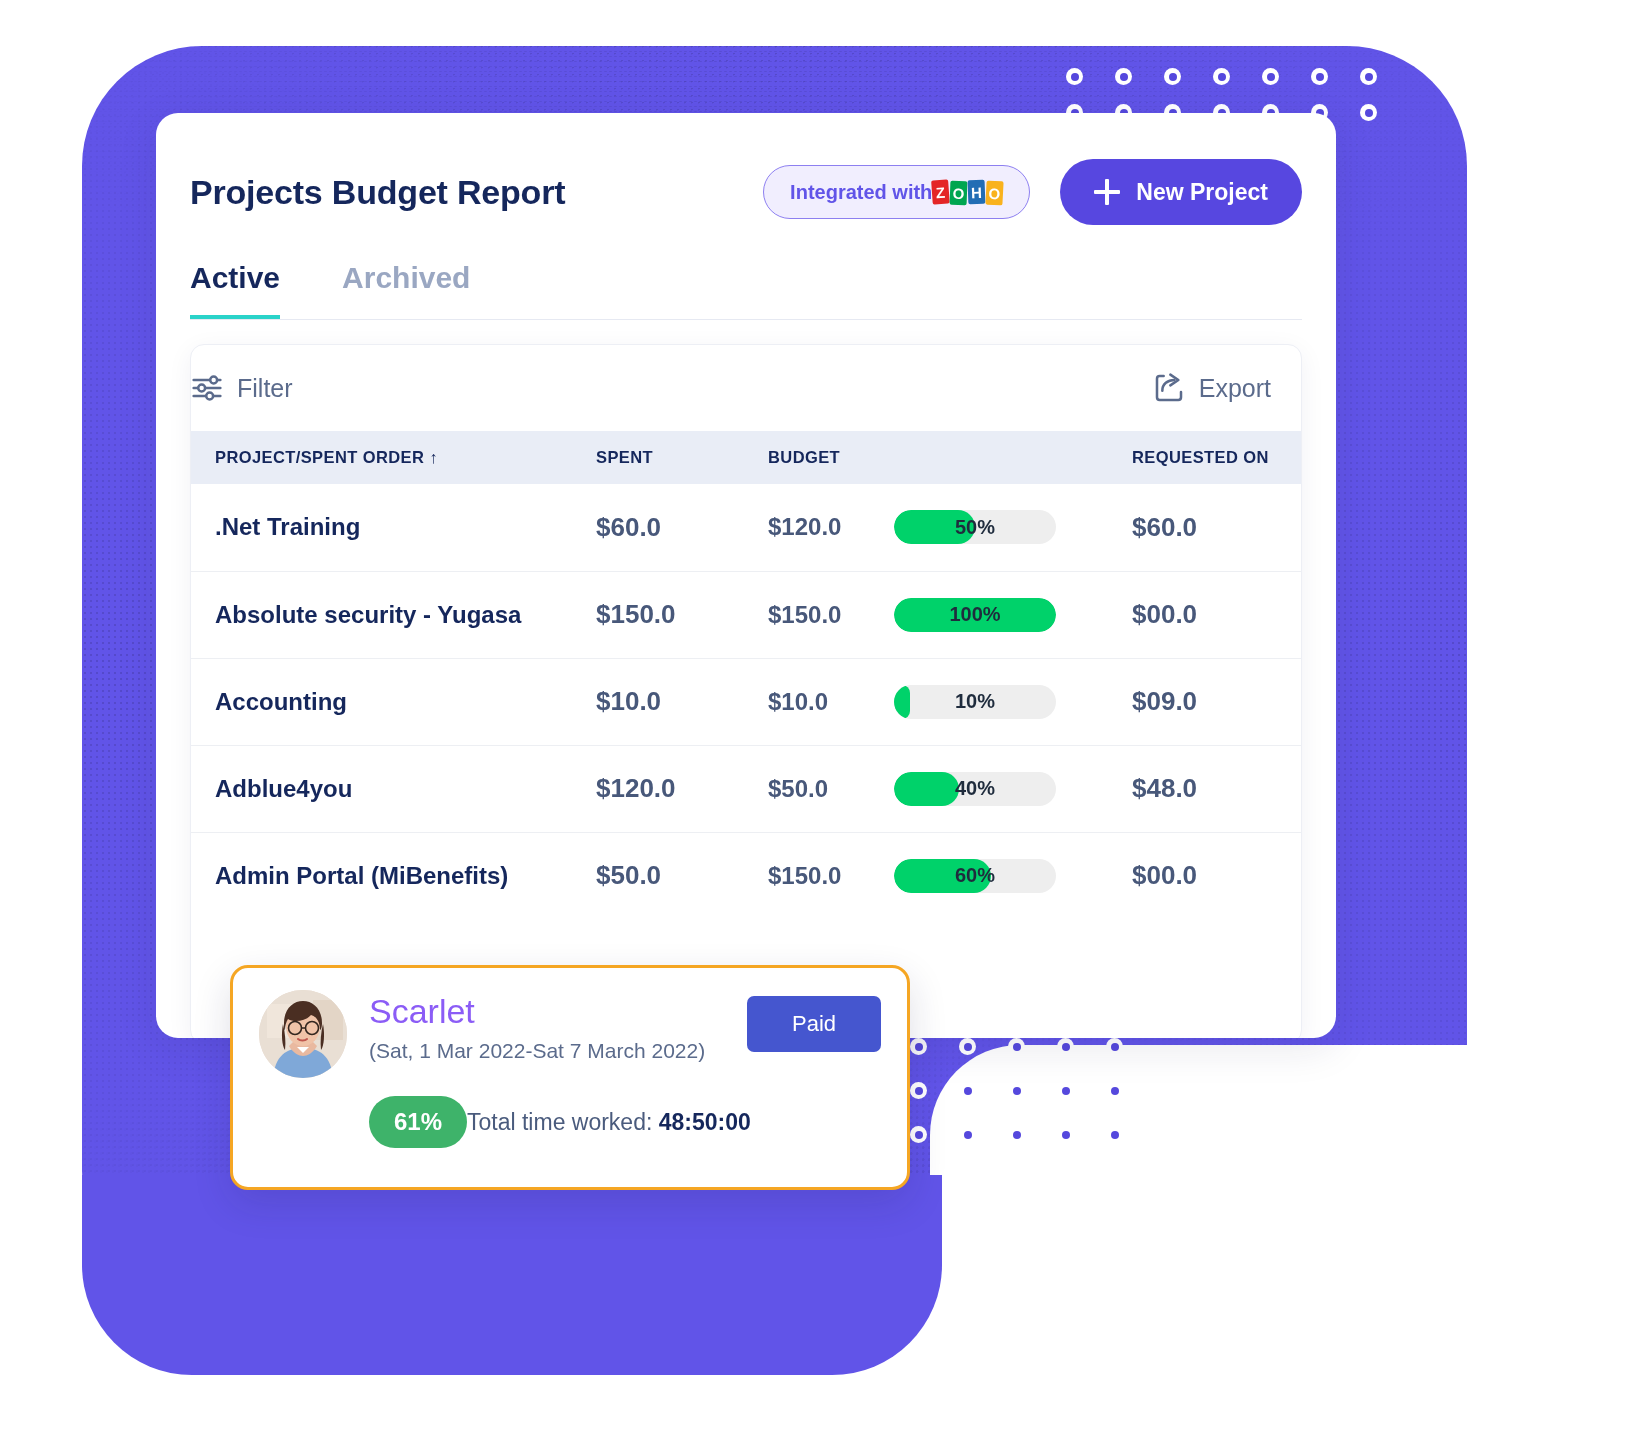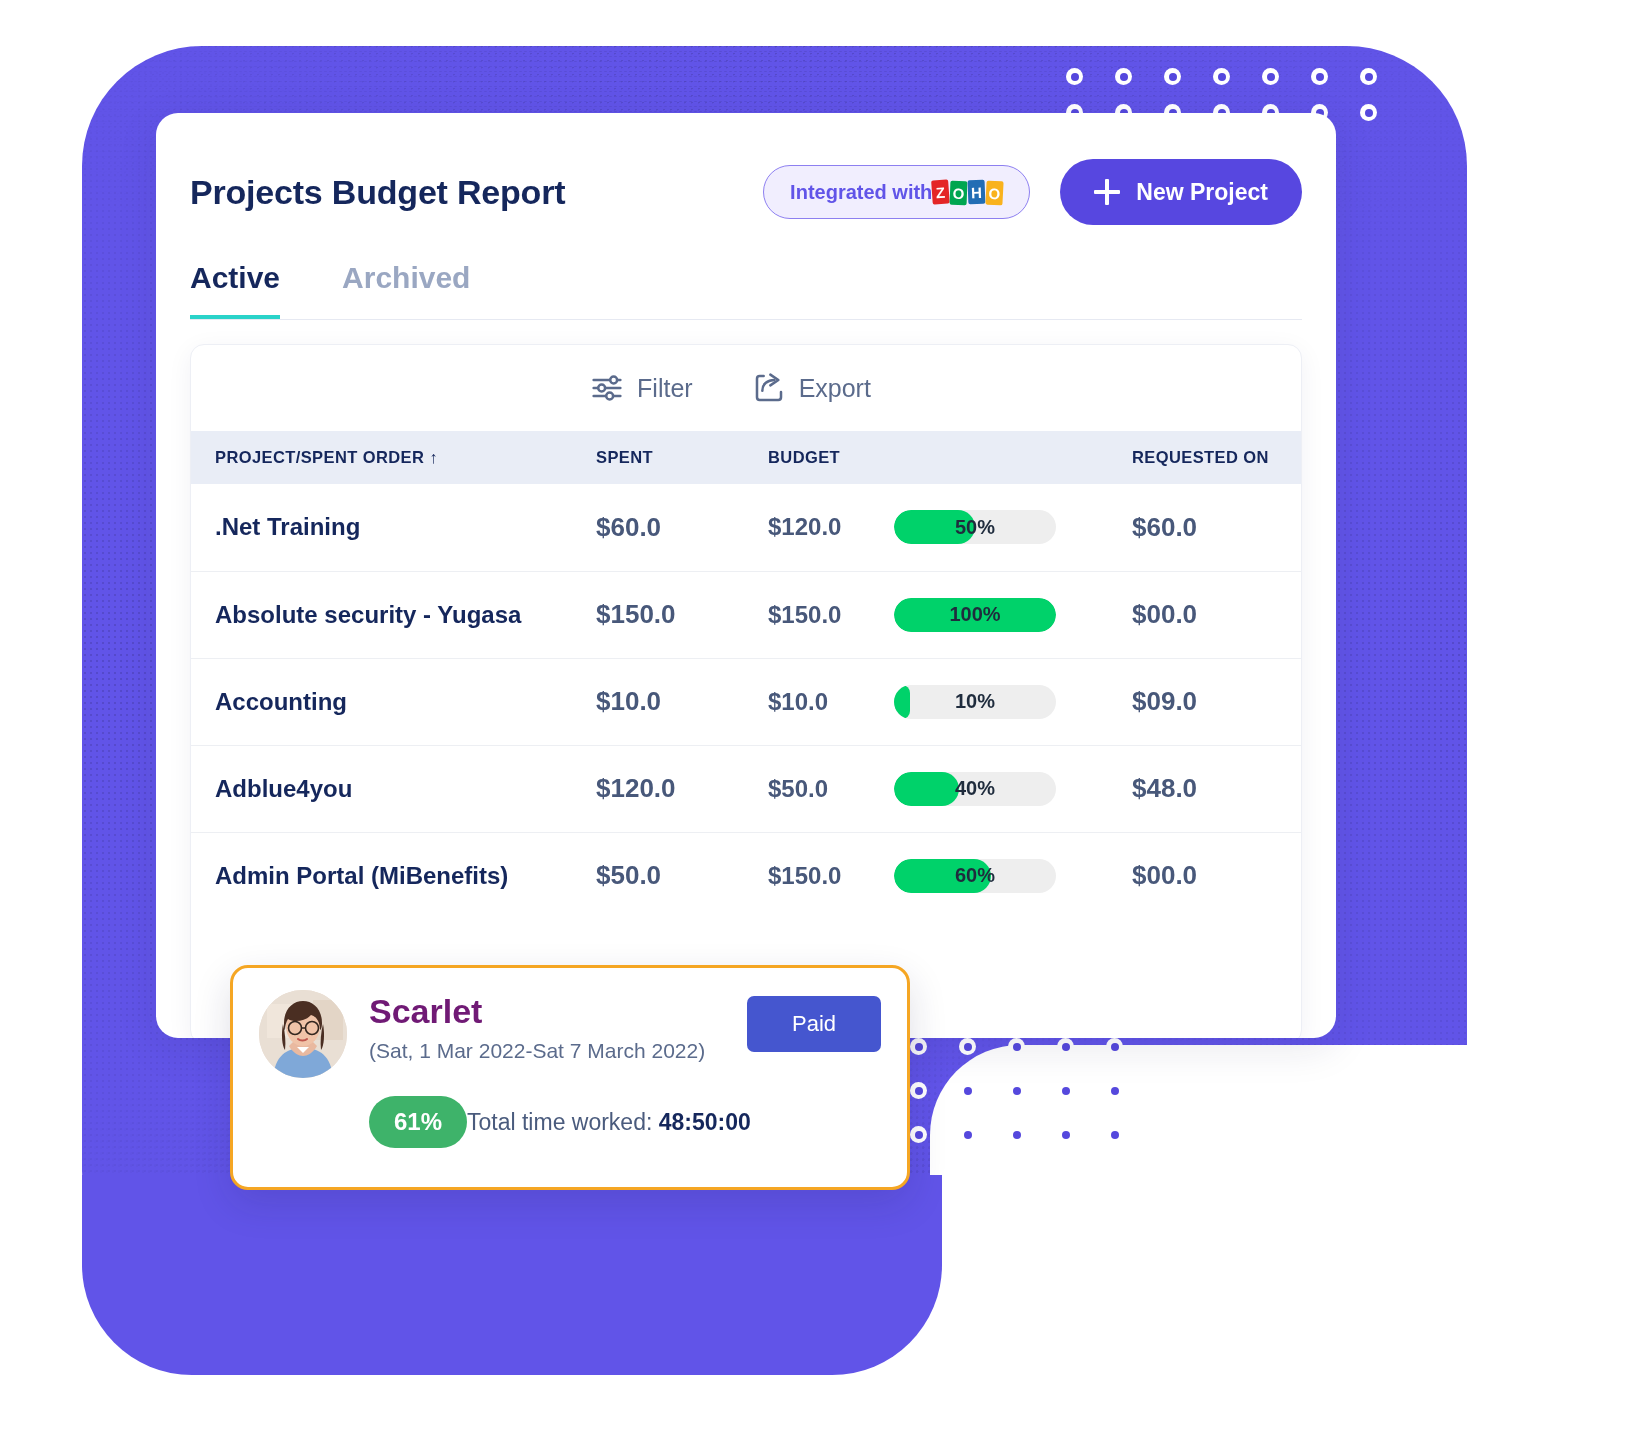--- a/index.html
+++ b/index.html
@@ -165,21 +165,21 @@
   .table-card {
     margin: 24px 34px 0 34px;
     background:#fff;
     border:1px solid #edeff5;
     border-radius:14px;
     box-shadow: 0 6px 26px rgba(30,30,80,.06);
     overflow:hidden;
     height:700px;
   }
   .table-toolbar {
-    height:86px; display:flex; align-items:center; justify-content:center;
+    height:86px; display:flex; align-items:center; justify-content:space-between;
     gap:60px; padding-right:30px;
   }
   .tool {
     display:flex; align-items:center; gap:14px;
     color:#5b6b8c; font-size:25px; cursor:pointer; white-space:nowrap;
   }
   .ico { width:32px; height:32px; flex:0 0 auto; }
 
   table { width:100%; border-collapse:collapse; table-layout:fixed; }
   thead tr { background:#e9edf6; }
@@ -219,21 +219,21 @@
     border-radius:18px;
     box-shadow: 0 14px 38px rgba(30,30,80,.14);
     padding: 22px 26px;
   }
   .sc-top { display:flex; align-items:flex-start; gap:22px; }
   .avatar {
     width:88px; height:88px; border-radius:50%; flex:0 0 auto;
     overflow:hidden; background:#e8d8cc; position:relative;
   }
   .sc-text { padding-top:2px; }
-  .sc-name { font-size:34px; font-weight:700; color:#701a75; line-height:1.15; }
+  .sc-name { font-size:34px; font-weight:400; color:#8b5cf6; line-height:1.15; }
   .sc-range { font-size:21px; color:#5b6b8c; margin-top:8px; white-space:nowrap; }
   .btn-paid {
     margin-left:auto; margin-top:6px;
     width:134px; height:56px; border:none; border-radius:7px;
     background:#4556cf; color:#fff; font-size:22px; cursor:pointer;
     font-family:"Liberation Sans", sans-serif;
   }
   .sc-bottom { display:flex; align-items:center; padding-left:110px; margin-top:18px; }
   .pct-badge {
     width:98px; height:52px; border-radius:26px; background:#3eb36a;

